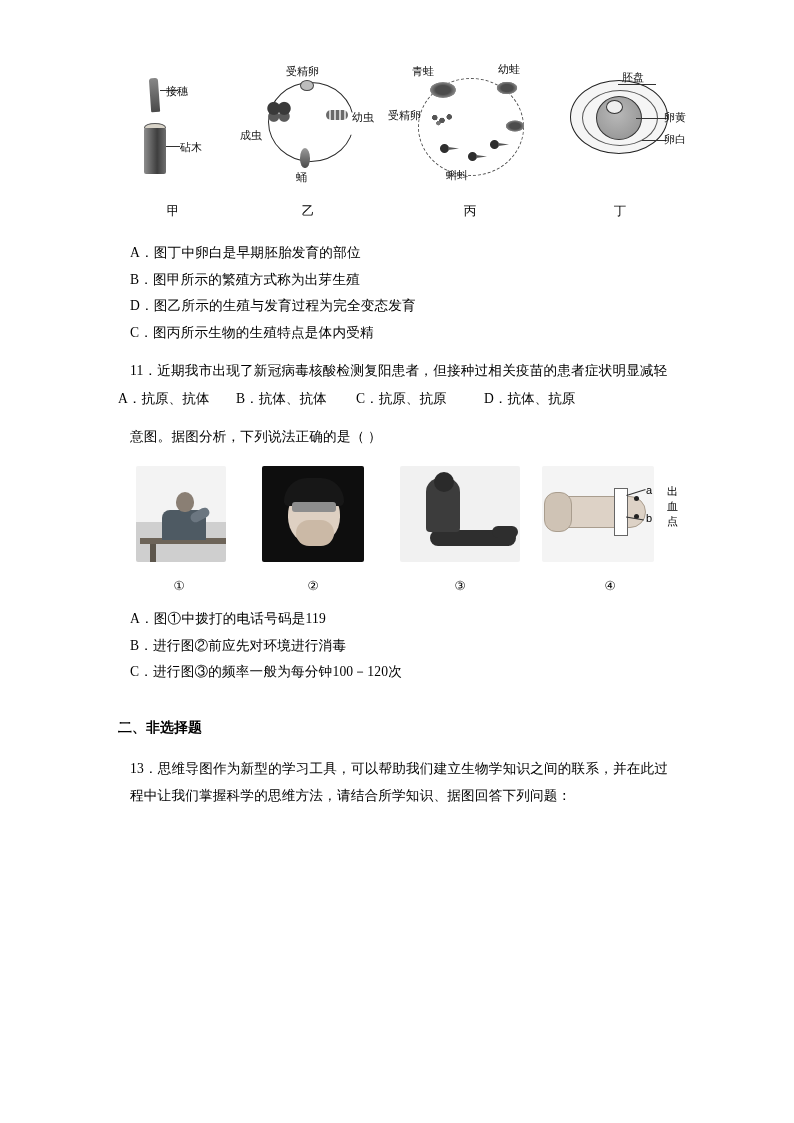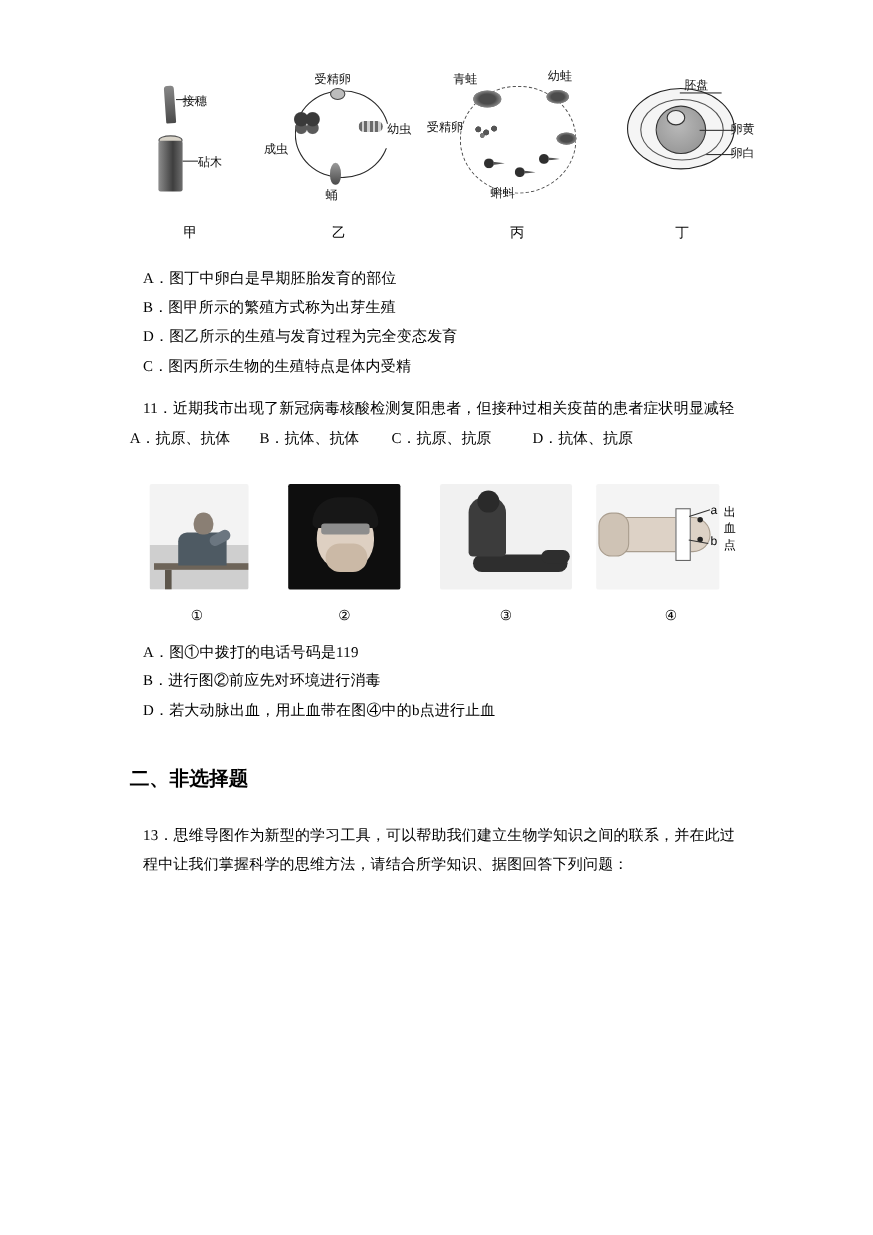--- a/index.html
+++ b/index.html
@@ -185,21 +185,21 @@
     line-height: 2.0;
     align-items: center;
   }
   .choices-inline span { white-space: nowrap; }
   .ci-a { width: 118px; }
   .ci-b { width: 120px; }
   .ci-c { width: 128px; }
   .ci-d { width: 120px; }
   .sec-title {
     font-weight: bold;
-    font-size: 18px;
+    font-size: 14px;
     line-height: 2.2;
     font-family: "Liberation Sans", sans-serif;
   }
   .gap-s { height: 8px; }
   .gap-m { height: 14px; }
 
   
   .fig2 {
     position: relative;
     width: 560px;
@@ -346,20 +346,21 @@
         <span class="ci-a">A．抗原、抗体</span>
         <span class="ci-b">B．抗体、抗体</span>
         <span class="ci-c">C．抗原、抗原</span>
         <span class="ci-d">D．抗体、抗原</span>
       </div>
     </div>
 
     <div class="gap-s"></div>
 
     <div class="block">
+      <p class="qtext">意图。据图分析，下列说法正确的是（        ）</p>
     </div>
 
     <div class="fig2">
 
       <div class="panel" id="p1">
         <div class="ph">
           <div class="desk"></div>
           <div class="deskleg"></div>
           <div class="body"></div>
           <div class="head"></div>
@@ -393,31 +394,31 @@
           <div class="arm2"></div>
           <div class="hand2"></div>
           <div class="band"></div>
           <div class="ptA"></div>
           <div class="ptB"></div>
           <div class="la" style="left:84px; top:26px; width:20px; transform:rotate(-18deg);"></div>
           <div class="la" style="left:84px; top:52px; width:18px; transform:rotate(10deg);"></div>
         </div>
         <span class="tag" style="left:104px; top:22px;">a</span>
         <span class="tag" style="left:104px; top:50px;">b</span>
-        <span class="tag" style="left:116px; top:22px;">出血点</span>
+        <span class="tag" style="left:116px; top:22px;text-align:right;">出血点</span>
         <div class="num">④</div>
       </div>
     </div>
 
     <div class="gap-s"></div>
 
     <div class="block">
       <p class="opt">A．图①中拨打的电话号码是119</p>
       <p class="opt">B．进行图②前应先对环境进行消毒</p>
-      <p class="opt">D．若大动脉出血，用止血带在图④中的b点进行止血</p>
+      <p class="opt">C．进行图③的频率一般为每分钟100－120次</p>
     </div>
 
     <div class="gap-s"></div>
 
     <p class="sec-title"><span>二、</span><span>非选择题</span></p>
 
     <div class="block">
       <p class="qtext">13．思维导图作为新型的学习工具，可以帮助我们建立生物学知识之间的联系，并在此过</p>
       <p class="qtext">程中让我们掌握科学的思维方法，请结合所学知识、据图回答下列问题：</p>
     </div>

